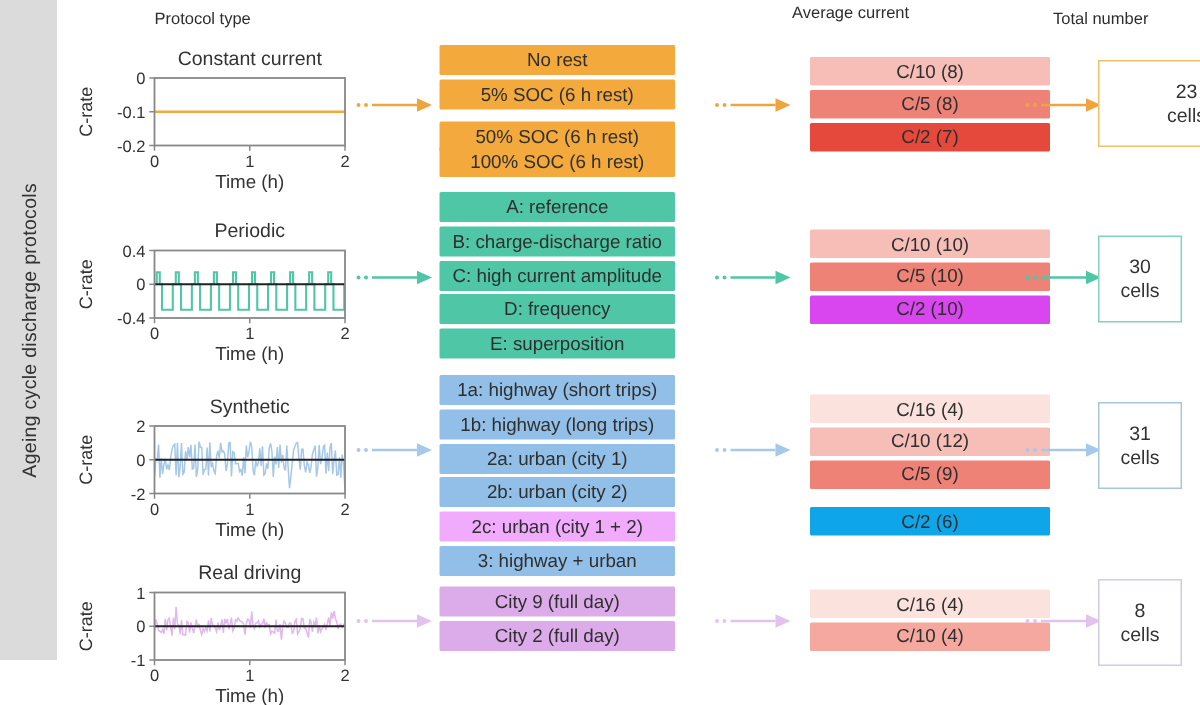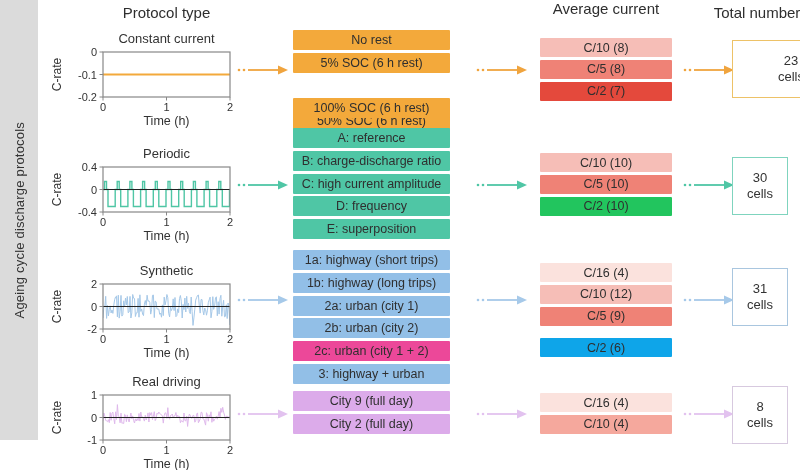--- a/index.html
+++ b/index.html
@@ -2,24 +2,24 @@
 <html><head>
 <meta charset="utf-8">
 <style>
   html,body{margin:0;padding:0;background:#fff;}
   #canvas{position:relative;width:800px;height:470px;background:#fff;overflow:hidden;
           font-family:"Liberation Sans",sans-serif;color:#333;}
   .sidebar{position:absolute;left:0;top:0;width:38px;height:440px;background:#dbdbdb;
            display:flex;align-items:center;justify-content:center;}
   .sidebar span{writing-mode:vertical-rl;transform:rotate(180deg);font-size:13px;color:#333;
                 letter-spacing:.2px;white-space:nowrap;}
-  .colhead{position:absolute;text-align:center;font-size:15px;color:#2e2e2e;line-height:16px;}
+  .colhead{position:absolute;text-align:left;font-size:11px;color:#2e2e2e;line-height:16px;}
   .idbox{position:absolute;left:293px;width:157px;height:20px;display:flex;align-items:center;
          justify-content:center;font-size:12.5px;color:#2f2f2f;border-radius:1px;}
-  .avgbox{position:absolute;left:540px;width:132px;height:19px;display:flex;align-items:center;
+  .avgbox{position:absolute;left:540px;width:160px;height:19px;display:flex;align-items:center;
           justify-content:center;font-size:12.5px;color:#2f2f2f;border-radius:1px;}
   .totalbox{position:absolute;left:732px;width:54px;height:56px;background:#fff;
             display:flex;flex-direction:column;align-items:center;justify-content:center;
             font-size:13px;color:#333;line-height:16px;border:1.5px solid #ccc;}
   .arrow{position:absolute;}
   svg text{font-family:"Liberation Sans",sans-serif;fill:#333;}
 </style>
 </head>
 <body>
 
@@ -57,21 +57,21 @@
           <text x="121.5" y="95" text-anchor="middle" font-size="12.5">Time (h)</text>
         </svg>
         <svg width="54" height="12" viewBox="0 0 54 12" style="position:absolute;left:237px;top:64px;" class="arrow">
           <circle cx="2" cy="6" r="1.3" fill="#F0A43E"></circle>
           <circle cx="7" cy="6" r="1.3" fill="#F0A43E"></circle>
           <line x1="11" y1="6" x2="41" y2="6" stroke="#F0A43E" stroke-width="1.8"></line>
           <polygon points="41,1.5 51,6 41,10.5" fill="#F0A43E"></polygon>
         </svg>
         <div class="idbox" style="top: 30px; background: rgb(243, 169, 59);">No rest</div>
         <div class="idbox" style="top: 52.8px; background: rgb(243, 169, 59);">5% SOC (6 h rest)</div>
-        <div class="idbox" style="top: 81px; background: rgb(243, 169, 59); margin-top: 30px;">50% SOC (6 h rest)</div>
+        <div class="idbox" style="top: 81px; background: rgb(243, 169, 59);">50% SOC (6 h rest)</div>
         <div class="idbox" style="top: 98.4px; background: rgb(243, 169, 59); text-align: right;">100% SOC (6 h rest)</div>
         <svg width="54" height="12" viewBox="0 0 54 12" style="position:absolute;left:476px;top:64px;" class="arrow">
           <circle cx="2" cy="6" r="1.3" fill="#F0A43E"></circle>
           <circle cx="7" cy="6" r="1.3" fill="#F0A43E"></circle>
           <line x1="11" y1="6" x2="41" y2="6" stroke="#F0A43E" stroke-width="1.8"></line>
           <polygon points="41,1.5 51,6 41,10.5" fill="#F0A43E"></polygon>
         </svg>
         <div class="avgbox" style="top: 38px; background: rgb(246, 190, 183);">C/10 (8)</div>
         <div class="avgbox" style="top: 59.8px; background: rgb(239, 130, 118);">C/5 (8)</div>
         <div class="avgbox" style="top: 81.6px; background: rgb(228, 73, 60);">C/2 (7)</div>
@@ -122,21 +122,21 @@
         <div class="idbox" style="top: 196.4px; background: rgb(79, 198, 165);">D: frequency</div>
         <div class="idbox" style="top: 219.2px; background: rgb(79, 198, 165);">E: superposition</div>
         <svg width="54" height="12" viewBox="0 0 54 12" style="position:absolute;left:476px;top:179px;" class="arrow">
           <circle cx="2" cy="6" r="1.3" fill="#4FC6A5"></circle>
           <circle cx="7" cy="6" r="1.3" fill="#4FC6A5"></circle>
           <line x1="11" y1="6" x2="41" y2="6" stroke="#4FC6A5" stroke-width="1.8"></line>
           <polygon points="41,1.5 51,6 41,10.5" fill="#4FC6A5"></polygon>
         </svg>
         <div class="avgbox" style="top: 153px; background: rgb(246, 190, 183);">C/10 (10)</div>
         <div class="avgbox" style="top: 174.8px; background: rgb(239, 130, 118);">C/5 (10)</div>
-        <div class="avgbox" style="top: 196.6px; background: #22c55e;">C/2 (10)</div>
+        <div class="avgbox" style="top: 196.6px; background: #d946ef;">C/2 (10)</div>
         <svg width="54" height="12" viewBox="0 0 54 12" style="position:absolute;left:683px;top:179px;" class="arrow">
           <circle cx="2" cy="6" r="1.3" fill="#4FC6A5"></circle>
           <circle cx="7" cy="6" r="1.3" fill="#4FC6A5"></circle>
           <line x1="11" y1="6" x2="41" y2="6" stroke="#4FC6A5" stroke-width="1.8"></line>
           <polygon points="41,1.5 51,6 41,10.5" fill="#4FC6A5"></polygon>
         </svg>
         <div class="totalbox" style="top: 157px; border-color: rgb(127, 212, 190);">
           <span>30</span>
           <span>cells</span>
         </div>
@@ -168,21 +168,21 @@
         <svg width="54" height="12" viewBox="0 0 54 12" style="position:absolute;left:237px;top:294px;" class="arrow">
           <circle cx="2" cy="6" r="1.3" fill="#A6C9E9"></circle>
           <circle cx="7" cy="6" r="1.3" fill="#A6C9E9"></circle>
           <line x1="11" y1="6" x2="41" y2="6" stroke="#A6C9E9" stroke-width="1.8"></line>
           <polygon points="41,1.5 51,6 41,10.5" fill="#A6C9E9"></polygon>
         </svg>
         <div class="idbox" style="top: 250px; background: rgb(146, 191, 231);">1a: highway (short trips)</div>
         <div class="idbox" style="top: 272.8px; background: rgb(146, 191, 231);">1b: highway (long trips)</div>
         <div class="idbox" style="top: 295.6px; background: rgb(146, 191, 231);">2a: urban (city 1)</div>
         <div class="idbox" style="top: 318.4px; background: rgb(146, 191, 231);">2b: urban (city 2)</div>
-        <div class="idbox" style="top: 341.2px; background: #ec4899;">2c: urban (city 1 + 2)</div>
+        <div class="idbox" style="top: 341.2px; background: #f0abfc;">2c: urban (city 1 + 2)</div>
         <div class="idbox" style="top: 364px; background: rgb(146, 191, 231);">3: highway + urban</div>
         <svg width="54" height="12" viewBox="0 0 54 12" style="position:absolute;left:476px;top:294px;" class="arrow">
           <circle cx="2" cy="6" r="1.3" fill="#A6C9E9"></circle>
           <circle cx="7" cy="6" r="1.3" fill="#A6C9E9"></circle>
           <line x1="11" y1="6" x2="41" y2="6" stroke="#A6C9E9" stroke-width="1.8"></line>
           <polygon points="41,1.5 51,6 41,10.5" fill="#A6C9E9"></polygon>
         </svg>
         <div class="avgbox" style="top: 263px; background: rgb(251, 226, 221);">C/16 (4)</div>
         <div class="avgbox" style="top: 284.8px; background: rgb(246, 190, 183);">C/10 (12)</div>
         <div class="avgbox" style="top: 306.6px; background: rgb(239, 130, 118);">C/5 (9)</div>

